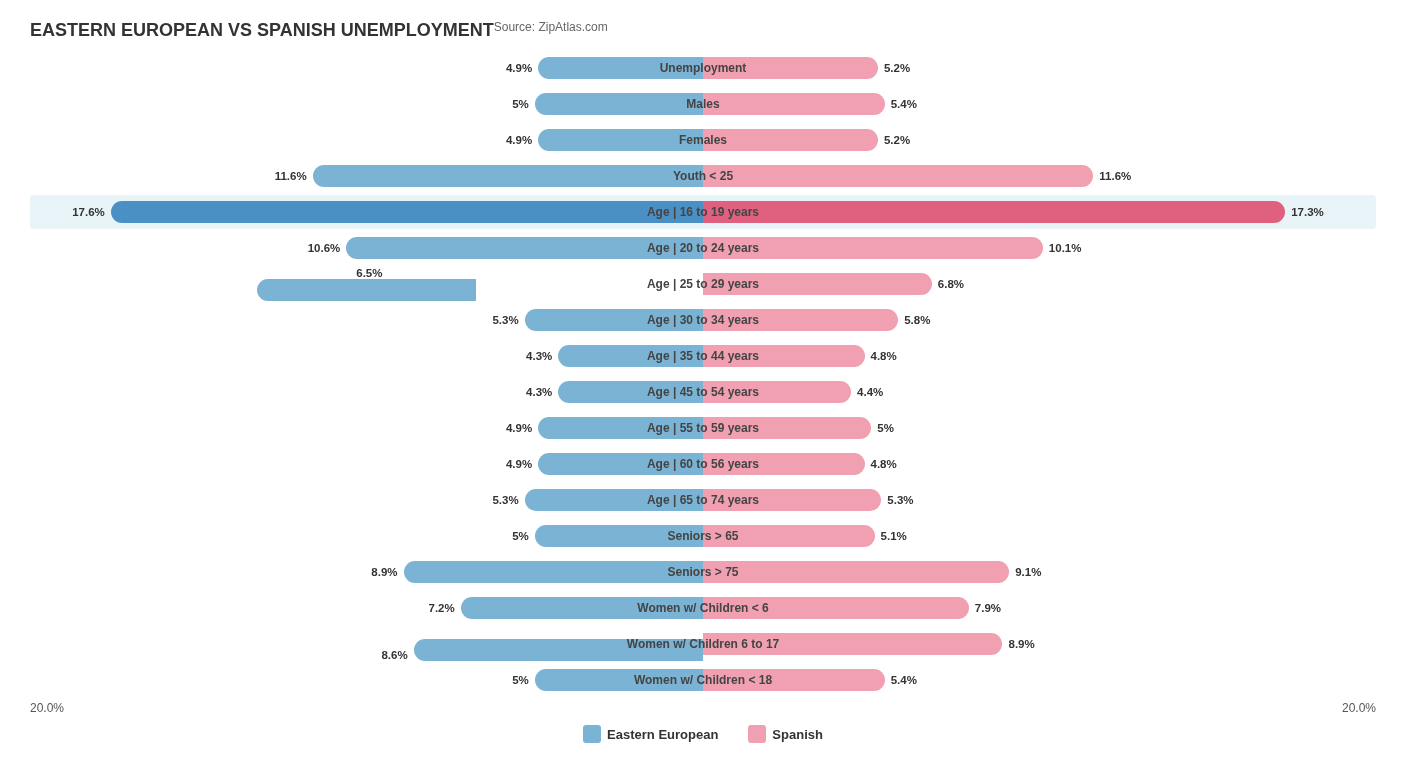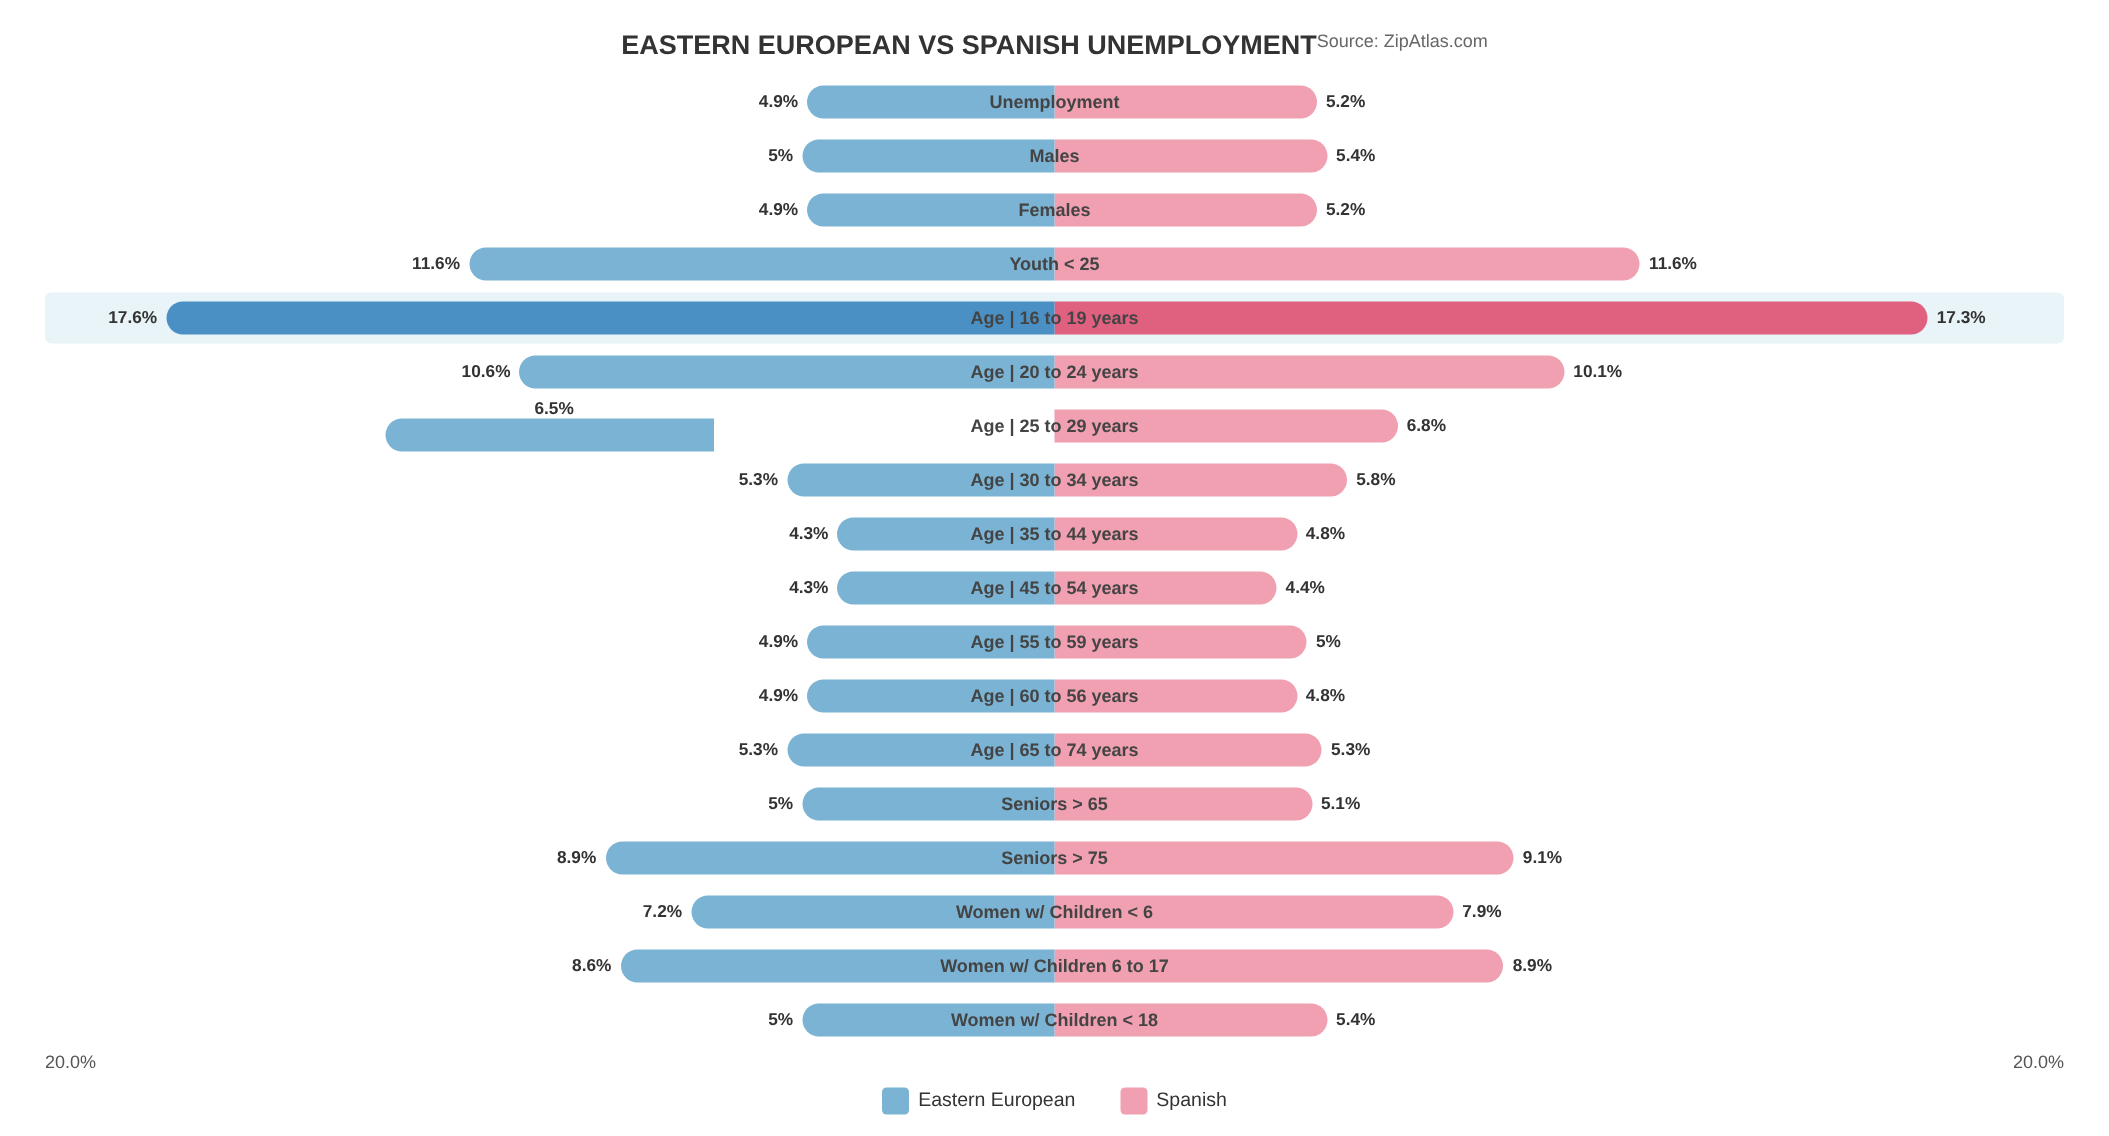--- a/index.html
+++ b/index.html
@@ -9,21 +9,21 @@
       width: 1406px;
       min-height: 757px;
     }
     .chart-container {
       width: 1406px;
       padding: 20px 30px 20px 30px;
       background: #fff;
     }
     .chart-header {
       display: flex;
-      justify-content: center;
+      justify-content: flex-start;
       align-items: flex-start;
       margin-bottom: 10px;
     }
     .chart-title {
       font-size: 18px;
       font-weight: bold;
       color: #333;
       text-transform: uppercase;
     }
     .chart-source {
@@ -101,24 +101,25 @@
     }
     .chart-legend {
       display: flex;
       justify-content: center;
       align-items: center;
       gap: 30px;
       margin-top: 10px;
     }
     .legend-item {
       display: flex;
-      align-items: flex-start;
+      align-items: center;
       gap: 6px;
       font-size: 13px;
       color: #333;
+      font-weight: bold;
     }
     .legend-box {
       width: 18px;
       height: 18px;
       border-radius: 3px;
     }
     .axis-row {
       display: flex;
       align-items: center;
       width: 100%;
@@ -357,21 +358,21 @@
             </div>
             <div class="right-section">
               <div class="bar-pink" style="width: 39.5%; max-width: 100%;"></div>
               <span style="font-size: 11.5px; color: rgb(51, 51, 51); margin-left: 6px; white-space: nowrap; min-width: 38px;">7.9%</span>
             </div>
             <div class="label-center" style="position: absolute; left: 50%; transform: translateX(-50%); text-align: center; font-size: 12px; color: rgb(68, 68, 68); white-space: nowrap; z-index: 10;">Women w/ Children &lt; 6</div>
           </div>
         </div>
         <div class="bar-row">
           <div class="bar-row-inner">
-            <div class="left-section" style="position: relative;">
+            <div class="left-section" style="position: relative; align-items: flex-end;">
               <span style="font-size: 11.5px; color: rgb(51, 51, 51); margin-right: 6px; white-space: nowrap; min-width: 38px; text-align: right;">8.6%</span>
               <div class="bar-blue" style="width: 43%; max-width: 100%;"></div>
             </div>
             <div class="right-section">
               <div class="bar-pink" style="width: 44.5%; max-width: 100%;"></div>
               <span style="font-size: 11.5px; color: rgb(51, 51, 51); margin-left: 6px; white-space: nowrap; min-width: 38px;">8.9%</span>
             </div>
             <div class="label-center" style="position: absolute; left: 50%; transform: translateX(-50%); text-align: center; font-size: 12px; color: rgb(68, 68, 68); white-space: nowrap; z-index: 10;">Women w/ Children 6 to 17</div>
           </div>
         </div>

